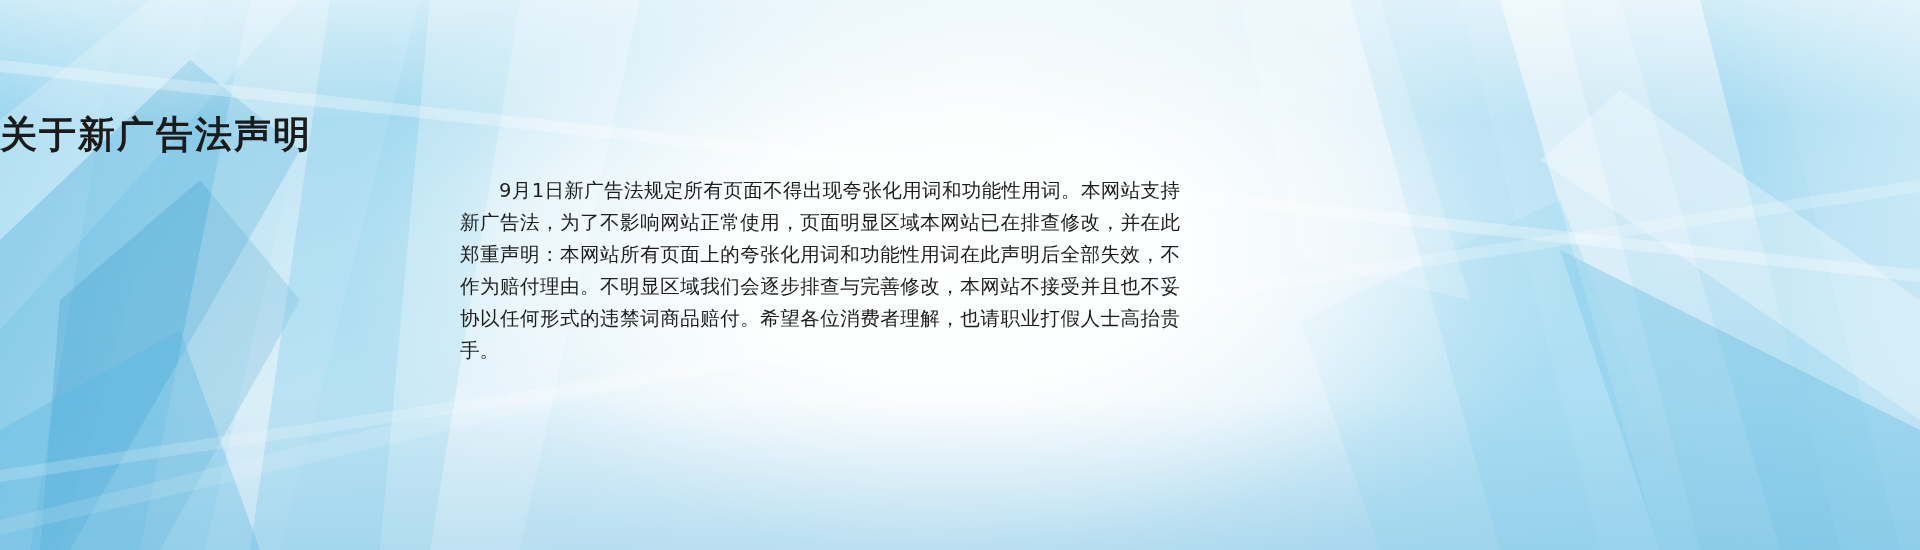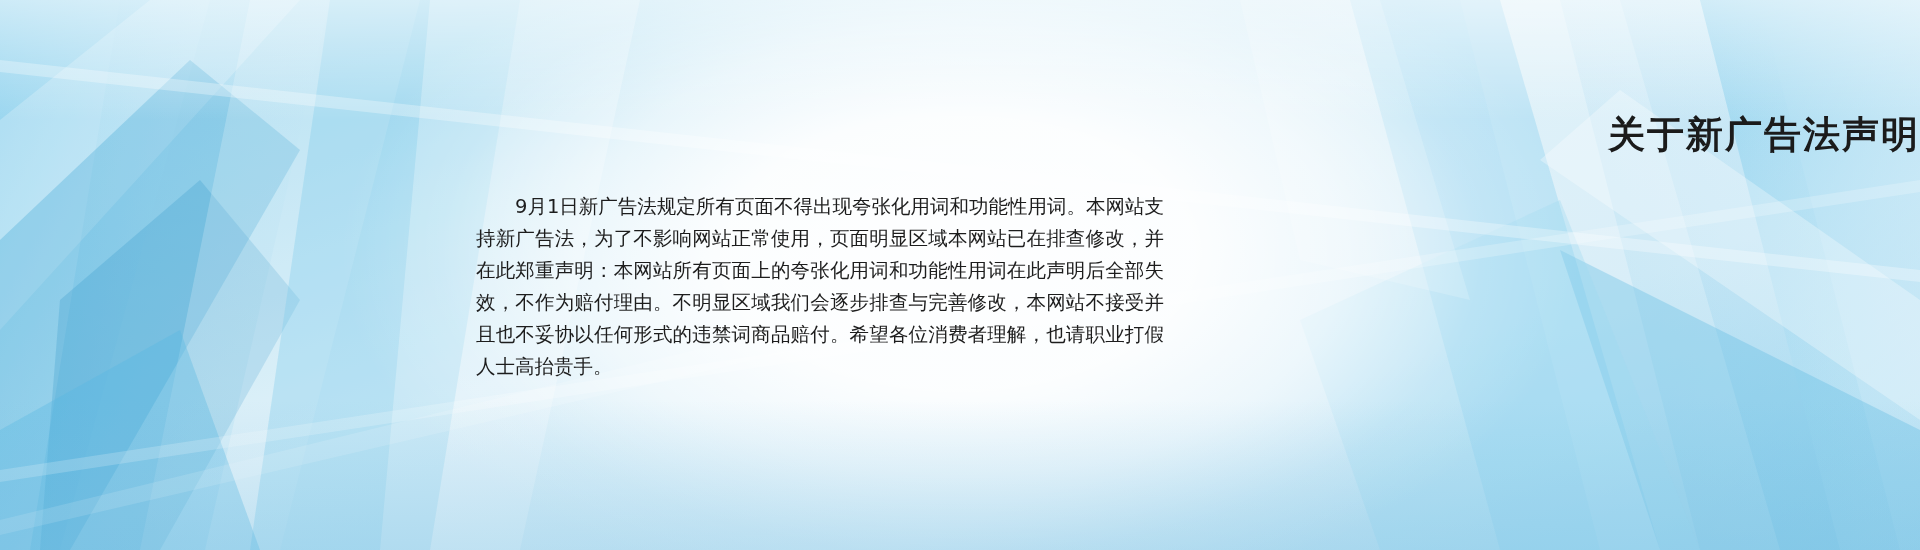--- a/index.html
+++ b/index.html
@@ -60,42 +60,42 @@
     width: 1920px;
     height: 550px;
     box-sizing: border-box;
   }
 
   .page-title {
     position: absolute;
     left: 0;
     top: 88px;
     width: 1920px;
-    text-align: right;
+    text-align: left;
     font-size: 37px;
     font-weight: bold;
     letter-spacing: 2px;
     color: #1b1b1b;
     line-height: 1.2;
   }
 
   .body-block {
     position: absolute;
     left: 460px;
     top: 175px;
     width: 720px;
     color: #1d1d1d;
     font-size: 19.5px;
     line-height: 32px;
     text-align: justify;
     text-justify: inter-ideograph;
   }
 
   .para {
-    margin: 16px;
+    margin: 0;
   }
   .para-indent {
     text-indent: 2em;
   }
 </style>
 </head>
 <body>
 
 <div class="banner">
 

